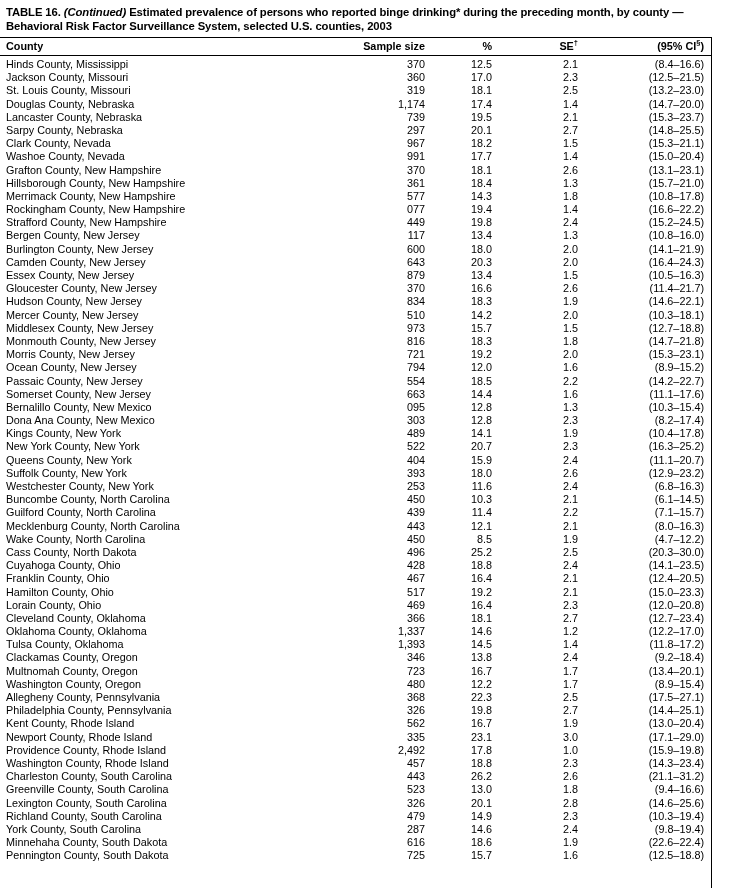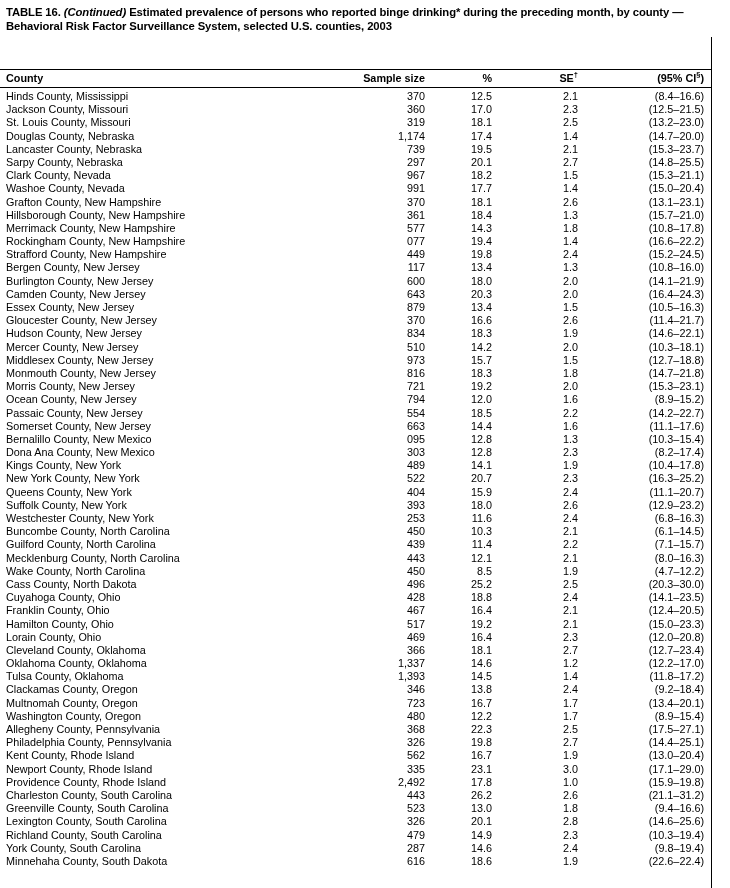--- a/index.html
+++ b/index.html
@@ -29,21 +29,20 @@
     line-height: 14px;
     font-weight: bold;
     letter-spacing: -0.1px;
   }
   .title .line1 { white-space: nowrap; }
   .title .it { font-style: italic; }
   table.data {
     width: 730px;
     border-collapse: collapse;
     table-layout: fixed;
-    margin-top: 32px;
   }
   table.data thead th {
     border-top: 1px solid #000;
     border-bottom: 1px solid #000;
     font-size: 10.8px;
     font-weight: bold;
     padding: 2px 0 3px 0;
     vertical-align: bottom;
     white-space: nowrap;
   }
@@ -454,20 +453,27 @@
           <td class="right col-ci">(17.1–29.0)</td>
         </tr>
         <tr>
           <td class="left col-county">Providence County, Rhode Island</td>
           <td class="right col-n">2,492</td>
           <td class="right col-pct">17.8</td>
           <td class="right col-se">1.0</td>
           <td class="right col-ci">(15.9–19.8)</td>
         </tr>
         <tr>
+          <td class="left col-county">Washington County, Rhode Island</td>
+          <td class="right col-n">457</td>
+          <td class="right col-pct">18.8</td>
+          <td class="right col-se">2.3</td>
+          <td class="right col-ci">(14.3–23.4)</td>
+        </tr>
+        <tr>
           <td class="left col-county">Charleston County, South Carolina</td>
           <td class="right col-n">443</td>
           <td class="right col-pct">26.2</td>
           <td class="right col-se">2.6</td>
           <td class="right col-ci">(21.1–31.2)</td>
         </tr>
         <tr>
           <td class="left col-county">Greenville County, South Carolina</td>
           <td class="right col-n">523</td>
           <td class="right col-pct">13.0</td>
@@ -494,17 +500,24 @@
           <td class="right col-pct">14.6</td>
           <td class="right col-se">2.4</td>
           <td class="right col-ci">(9.8–19.4)</td>
         </tr>
         <tr>
           <td class="left col-county">Minnehaha County, South Dakota</td>
           <td class="right col-n">616</td>
           <td class="right col-pct">18.6</td>
           <td class="right col-se">1.9</td>
           <td class="right col-ci">(22.6–22.4)</td>
+        </tr>
+        <tr>
+          <td class="left col-county">Pennington County, South Dakota</td>
+          <td class="right col-n">725</td>
+          <td class="right col-pct">15.7</td>
+          <td class="right col-se">1.6</td>
+          <td class="right col-ci">(12.5–18.8)</td>
         </tr>
       </tbody>
   </table>
 
 </div>
 
 </body></html>

